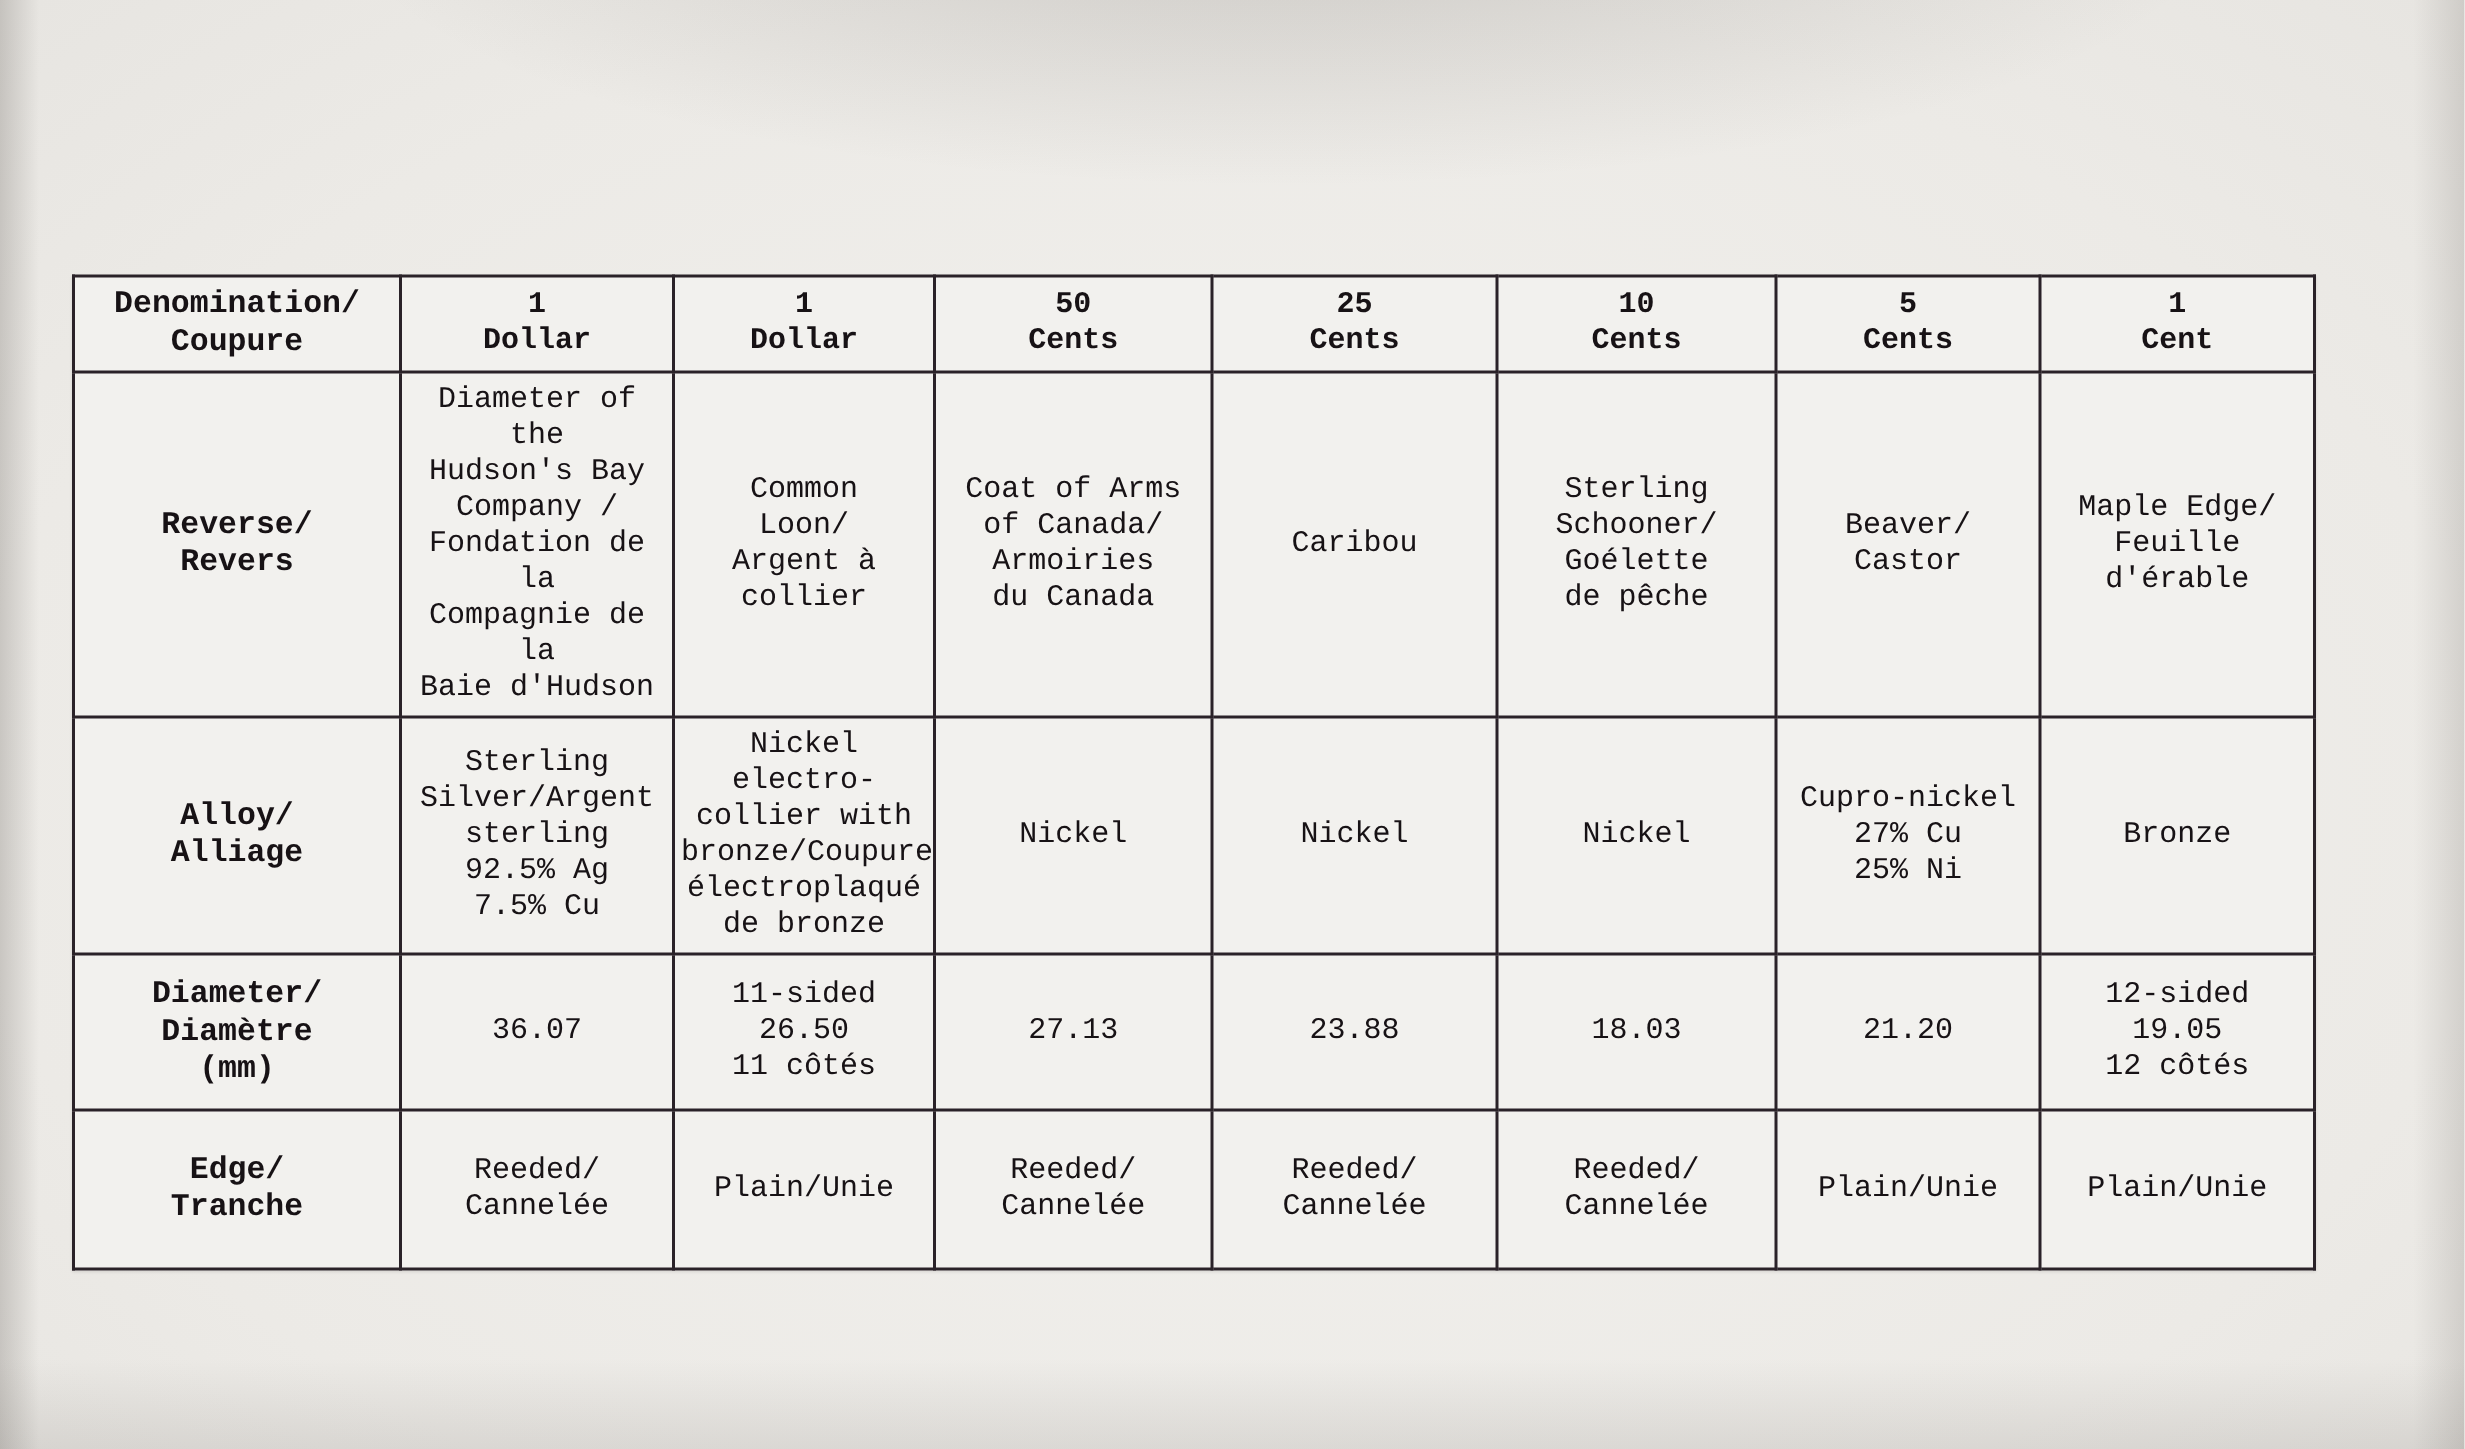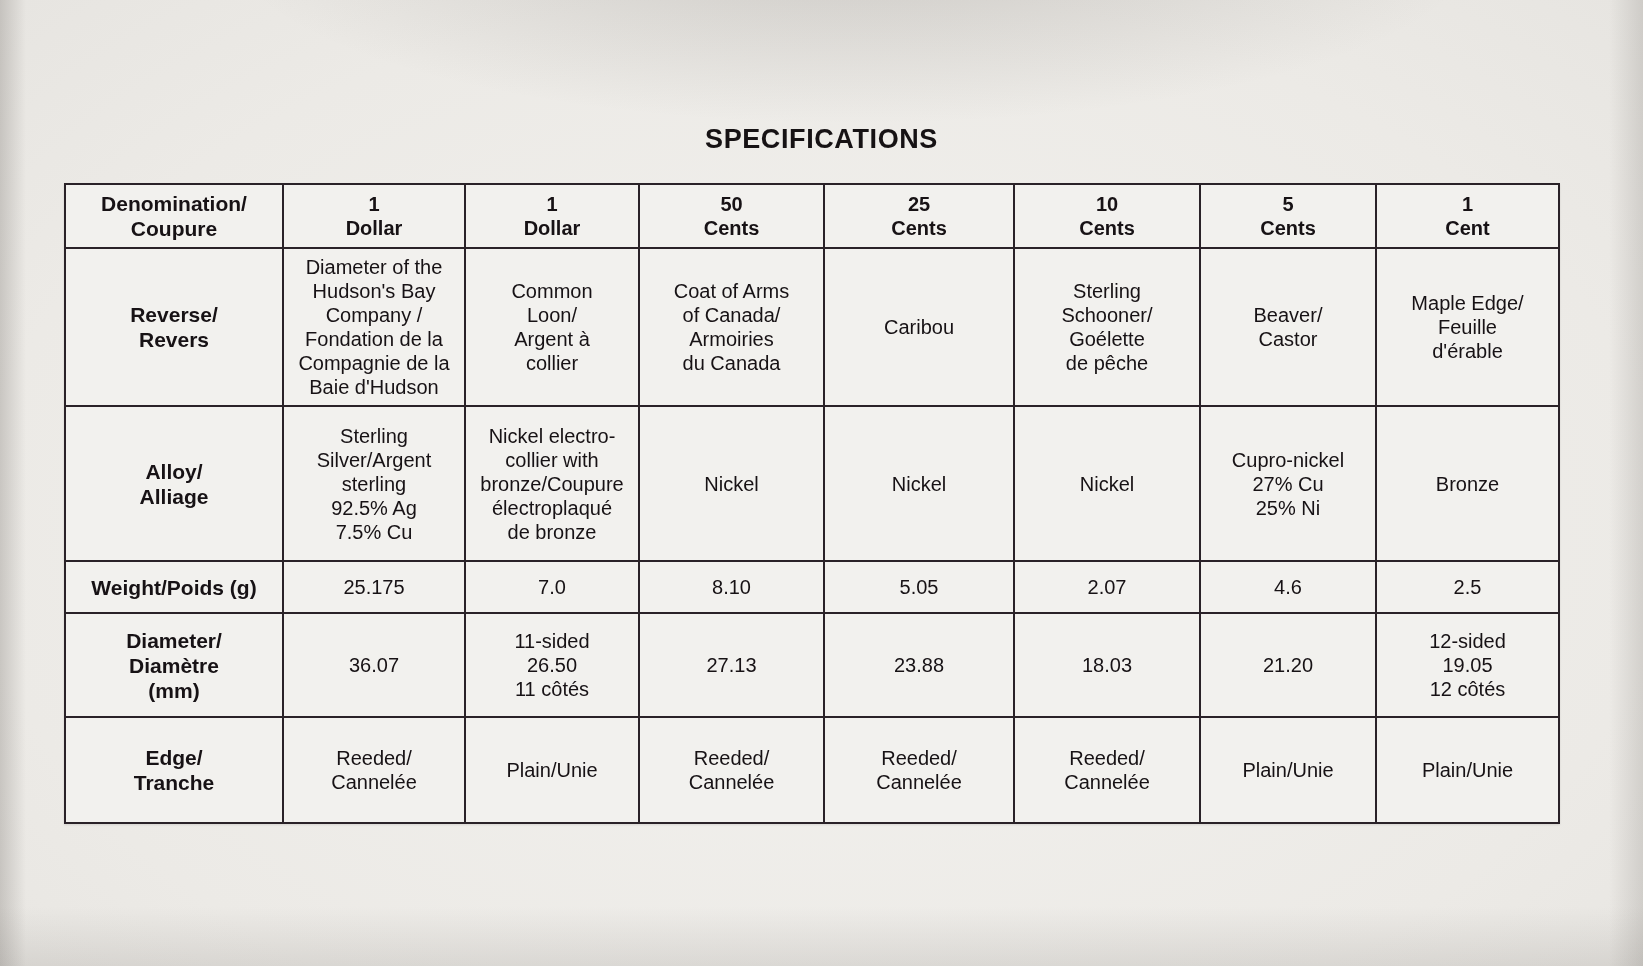--- a/index.html
+++ b/index.html
@@ -56,23 +56,24 @@
     width: 1643px;
     text-align: center;
     font-size: 27px;
     font-weight: bold;
     letter-spacing: 0.6px;
     color: #161214;
   }
 
   .table-wrap {
     position: absolute;
-    left: 64px;
+    left: 48px;
     top: 183px;
     width: 1458px;
+    font-family: Liberation Mono, monospace;
   }
 
   table.spec {
     border-collapse: collapse;
     width: 1458px;
     table-layout: fixed;
     background: #f2f1ee;
     box-shadow: 0 1px 2px rgba(0,0,0,0.10);
   }
   table.spec td {
@@ -112,21 +113,20 @@
 </head>
 <body>
 
 <div class="paper"></div>
 <div class="edge-left"></div>
 <div class="edge-right"></div>
 <div class="edge-bottom"></div>
 
 <div class="doc">
 
-  <div class="title">SPECIFICATIONS</div>
 
   <div class="table-wrap">
     <table class="spec">
       <colgroup>
         <col class="c0">
           <col class="c1">
           <col class="c2">
           <col class="c3">
         <col class="c4">
           <col class="c5">
@@ -245,46 +245,20 @@
           <td class="cell-lines">
               <span>Cupro-nickel</span>
               <span>27% Cu</span>
               <span>25% Ni</span>
             </td>
           <td class="cell-lines">
               <span>Bronze</span>
             </td>
         </tr>
 
-        <tr style="height:52px;">
-          <td class="cell-lines">
-              <span>Weight/Poids (g)</span>
-            </td>
-          <td class="cell-lines">
-              <span>25.175</span>
-            </td>
-          <td class="cell-lines">
-              <span>7.0</span>
-            </td>
-          <td class="cell-lines">
-              <span>8.10</span>
-            </td>
-          <td class="cell-lines">
-              <span>5.05</span>
-            </td>
-          <td class="cell-lines">
-              <span>2.07</span>
-            </td>
-          <td class="cell-lines">
-              <span>4.6</span>
-            </td>
-          <td class="cell-lines">
-              <span>2.5</span>
-            </td>
-        </tr>
 
         <tr style="height:104px;">
           <td class="cell-lines">
               <span>Diameter/</span>
               <span>Diamètre</span>
               <span>(mm)</span>
             </td>
           <td class="cell-lines">
               <span>36.07</span>
             </td>

